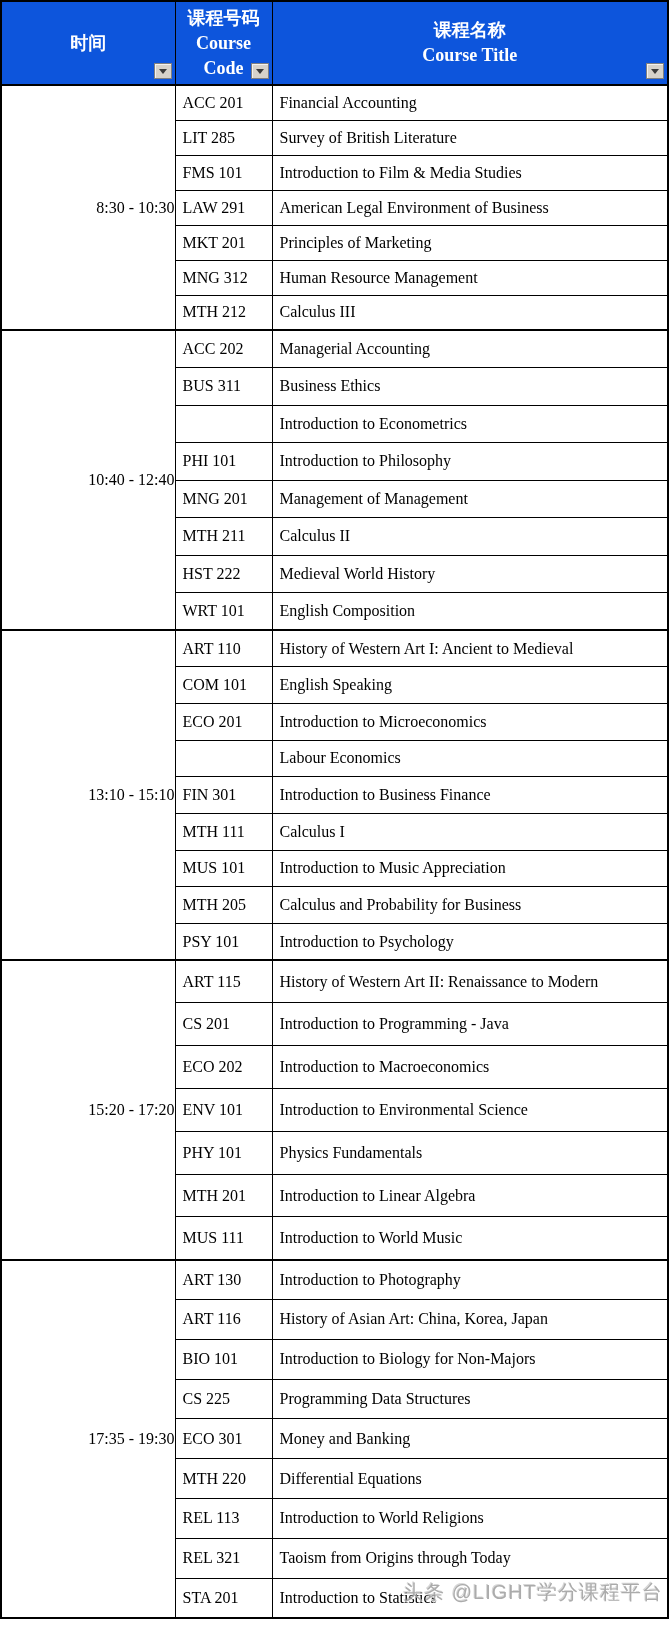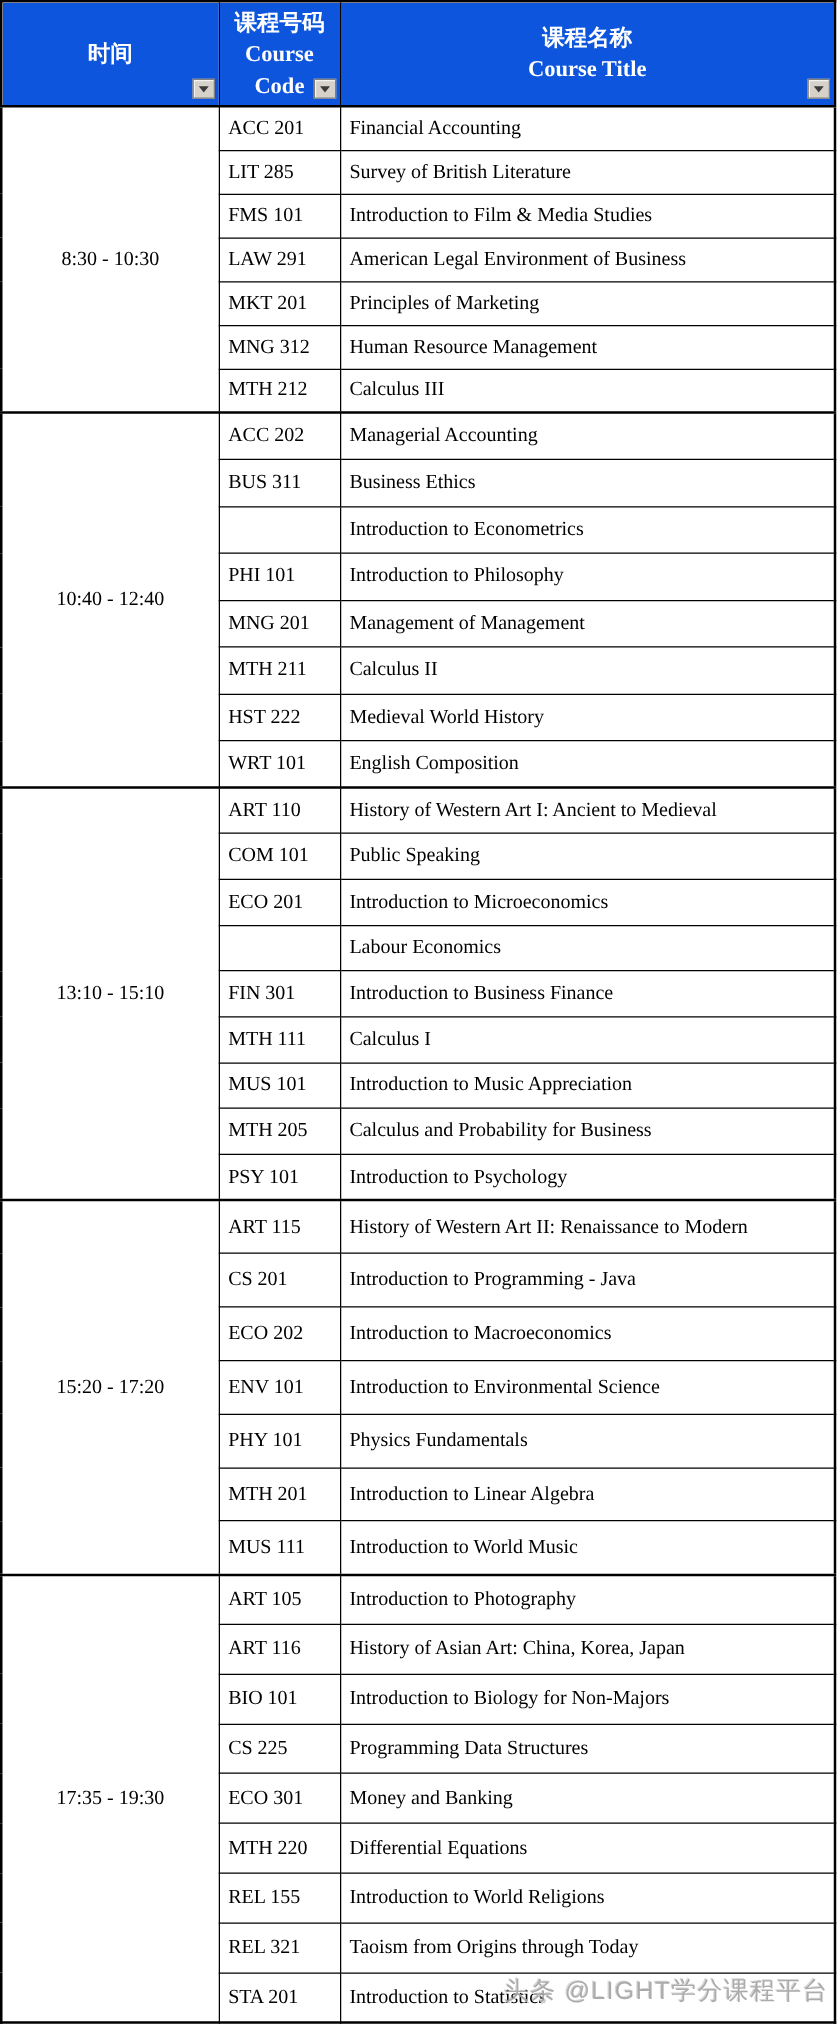--- a/index.html
+++ b/index.html
@@ -59,21 +59,21 @@
     border-right:4px solid transparent;
     border-top:5px solid #3a3a3a;
   }
   tbody.group{border-top:2px solid #000;}
   td{
     font-size:16px;
     vertical-align:middle;
     padding:0;
     background:#fff;
   }
-  td.time-cell{text-align:center;}
+  td.time-cell{text-align:right;}
   td.code-cell,td.title-cell{padding-left:7px;text-align:left;}
   .g0 tr{height:35px;}
   .g1 tr{height:37.5px;}
   .g2 tr{height:36.7px;}
   .g3 tr{height:42.8px;}
   .g4 tr{height:39.8px;}
   .watermark{
     position:absolute;
     right:8px;bottom:22px;
     font-family:"Liberation Sans","DejaVu Sans",sans-serif;
@@ -195,21 +195,21 @@
         </tr>
       </tbody>
       <tbody class="group g2">
         <tr>
           <td class="time-cell" rowspan="9">13:10 - 15:10</td>
           <td class="code-cell">ART 110</td>
           <td class="title-cell">History of Western Art I: Ancient to Medieval</td>
         </tr>
         <tr>
           <td class="code-cell">COM 101</td>
-          <td class="title-cell">Public Speaking</td>
+          <td class="title-cell">English Speaking</td>
         </tr>
         <tr>
           <td class="code-cell">ECO 201</td>
           <td class="title-cell">Introduction to Microeconomics</td>
         </tr>
         <tr>
           <td class="code-cell"></td>
           <td class="title-cell">Labour Economics</td>
         </tr>
         <tr>
@@ -260,21 +260,21 @@
           <td class="title-cell">Introduction to Linear Algebra</td>
         </tr>
         <tr>
           <td class="code-cell">MUS 111</td>
           <td class="title-cell">Introduction to World Music</td>
         </tr>
       </tbody>
       <tbody class="group g4">
         <tr>
           <td class="time-cell" rowspan="9">17:35 - 19:30</td>
-          <td class="code-cell">ART 105</td>
+          <td class="code-cell">ART 130</td>
           <td class="title-cell">Introduction to Photography</td>
         </tr>
         <tr>
           <td class="code-cell">ART 116</td>
           <td class="title-cell">History of Asian Art: China, Korea, Japan</td>
         </tr>
         <tr>
           <td class="code-cell">BIO 101</td>
           <td class="title-cell">Introduction to Biology for Non-Majors</td>
         </tr>
@@ -284,21 +284,21 @@
         </tr>
         <tr>
           <td class="code-cell">ECO 301</td>
           <td class="title-cell">Money and Banking</td>
         </tr>
         <tr>
           <td class="code-cell">MTH 220</td>
           <td class="title-cell">Differential Equations</td>
         </tr>
         <tr>
-          <td class="code-cell">REL 155</td>
+          <td class="code-cell">REL 113</td>
           <td class="title-cell">Introduction to World Religions</td>
         </tr>
         <tr>
           <td class="code-cell">REL 321</td>
           <td class="title-cell">Taoism from Origins through Today</td>
         </tr>
         <tr>
           <td class="code-cell">STA 201</td>
           <td class="title-cell">Introduction to Statistics</td>
         </tr>

